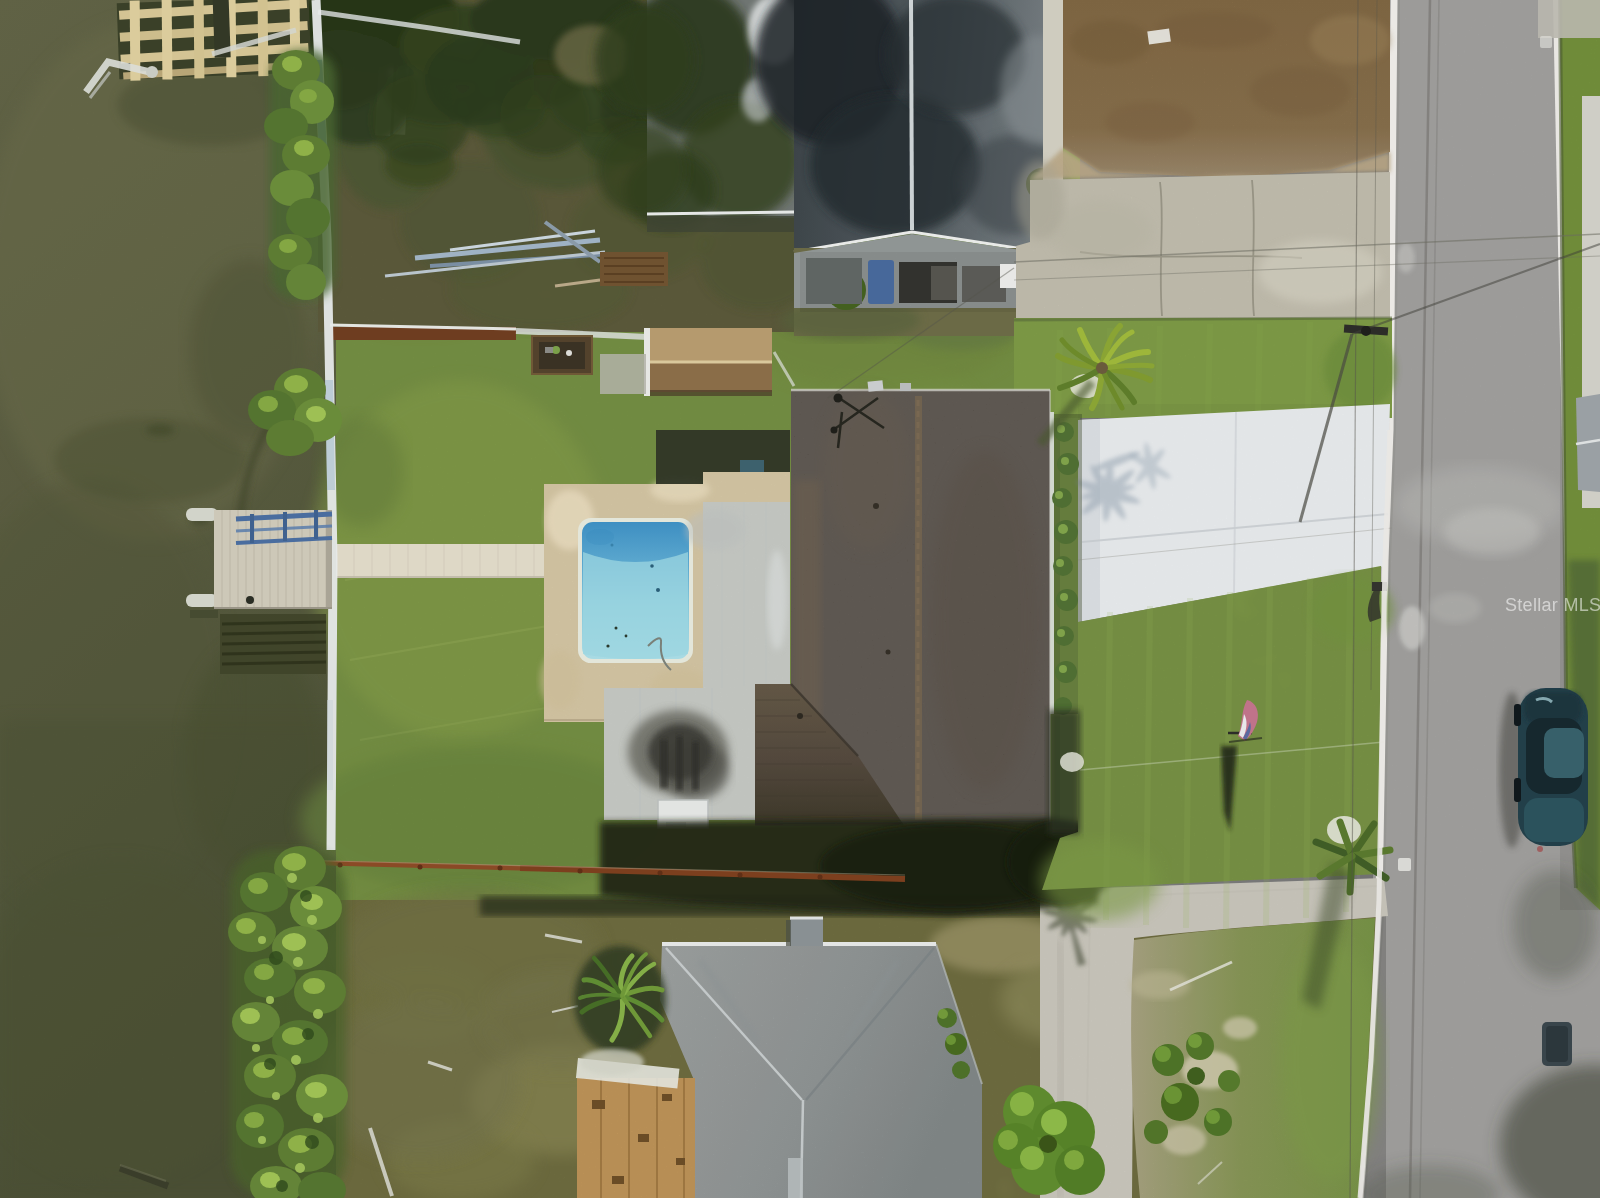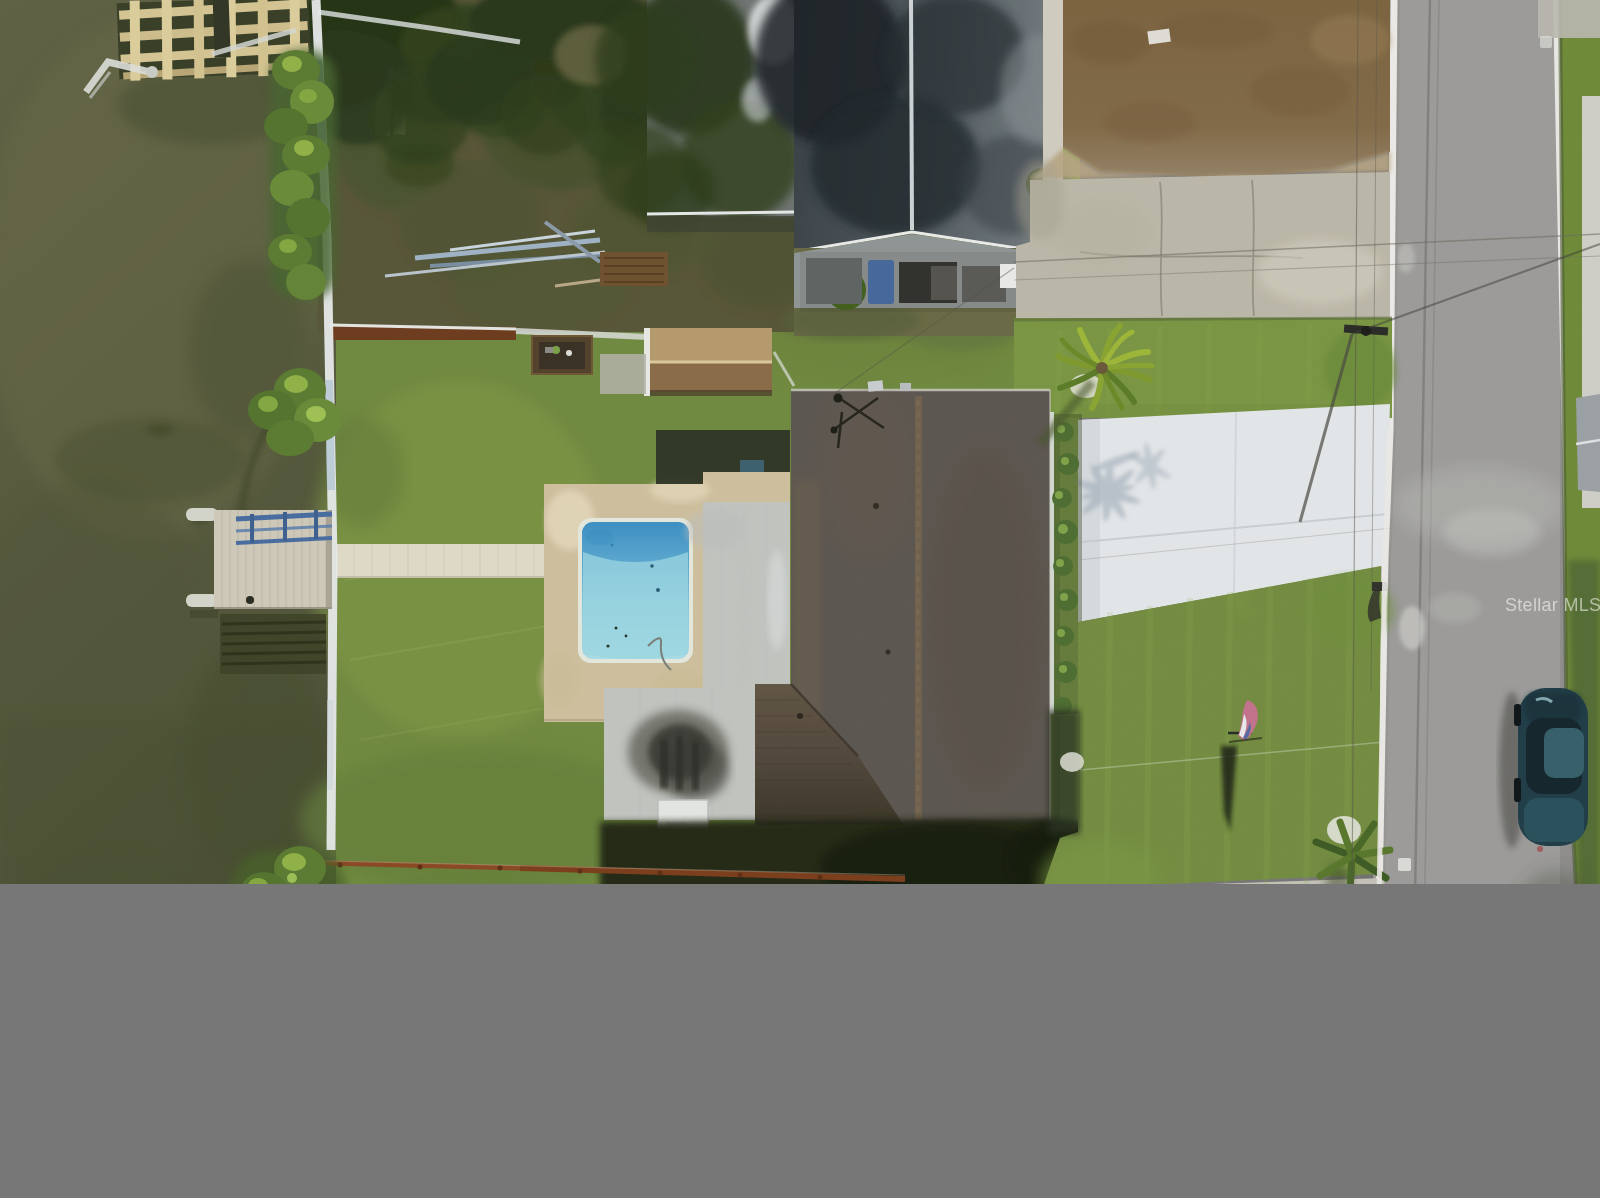--- a/index.html
+++ b/index.html
@@ -1,16 +1,16 @@
 <!DOCTYPE html>
 <html><head>
 <meta charset="utf-8">
 <style>
 html,body{margin:0;padding:0;background:#777;}
-#scene{width:1600px;height:884px;overflow:hidden;position:relative;font-family:"Liberation Sans",sans-serif;text-align:right;}
+#scene{width:1600px;height:1198px;overflow:hidden;position:relative;font-family:"Liberation Sans",sans-serif;text-align:right;}
 svg{display:block}
 </style>
 </head>
 <body>
 <div id="scene">
 <svg width="1600" height="1198" viewBox="0 0 1600 1198" xmlns="http://www.w3.org/2000/svg">
 <defs>
 <filter id="b2">
           <feGaussianBlur stdDeviation="2"></feGaussianBlur>
         </filter>

